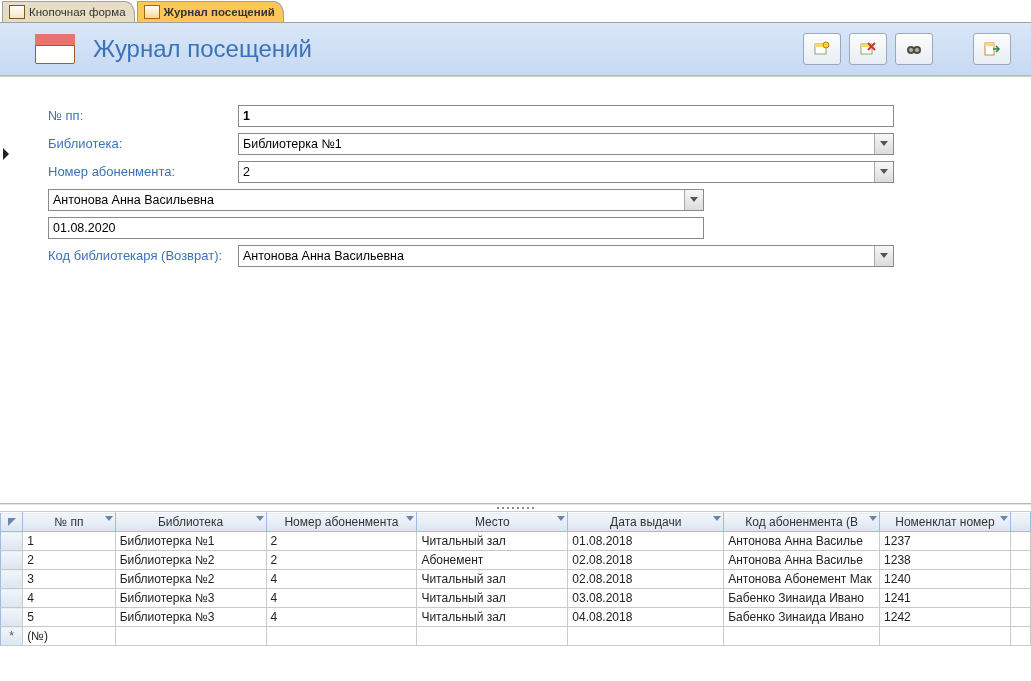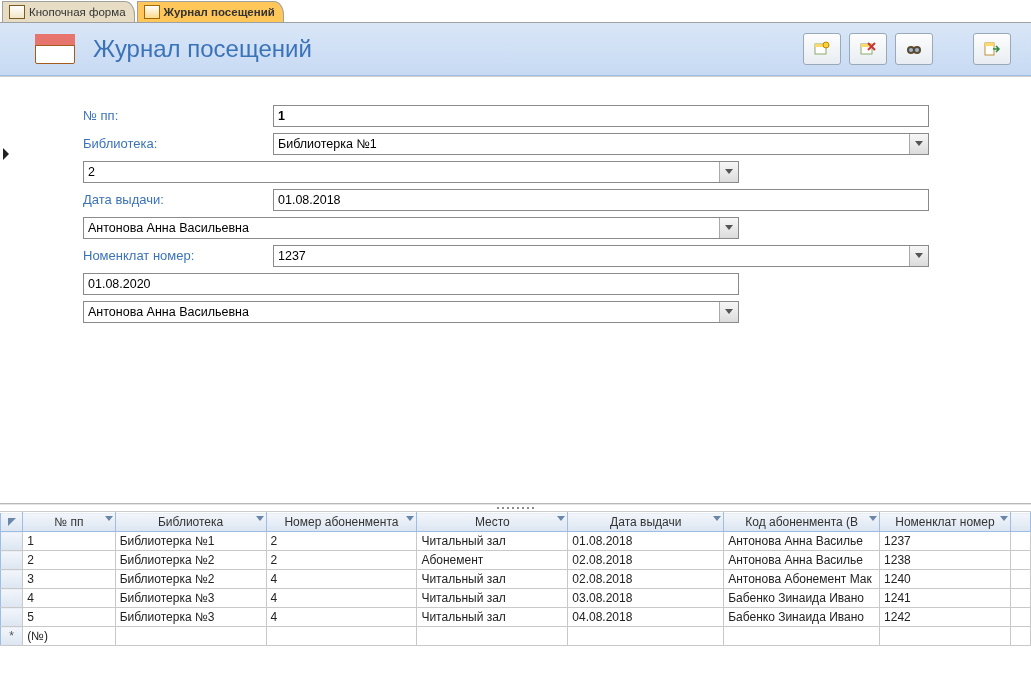--- a/index.html
+++ b/index.html
@@ -33,21 +33,21 @@
   .form-icon .sheet{position:absolute;inset:0;border:1px solid #a35c1e;background:#fff;border-radius:2px;}
   .form-icon .top{position:absolute;top:0;left:0;right:0;height:11px;background:#e7756d;border-bottom:1px solid #a35c1e;}
   .form-title{font-size:24px;color:var(--title);font-weight:400;}
   .header-spacer{flex:1;}
   .hdr-btn{width:36px;height:30px;margin-left:8px;border:1px solid #9aa8b8;border-radius:3px;background:linear-gradient(#fdfdfd,#e8edf3);display:flex;align-items:center;justify-content:center;cursor:pointer;}
 
   .rec-marker{position:absolute;left:1px;top:70px;width:14px;height:18px;}
   .rec-marker svg{display:block;}
 
   .form-body{position:relative;border-top:1px solid #d0d0d0;border-bottom:1px solid #b8b8b8; padding:28px 12px 8px 48px;height:428px;box-sizing:border-box;background:#fff;}
-  .field-row{display:flex;align-items:flex-start;margin-bottom:6px;margin-left:35px;}
+  .field-row{display:flex;align-items:flex-start;margin-bottom:6px;}
   .lbl{width:190px;color:var(--label);padding-top:3px;font-size:13px;}
   .ctrl{flex:0 0 656px;display:flex;}
   .txt,.combo,.multiline{flex:1;border:1px solid var(--field-border);background:#fff;height:22px;box-sizing:border-box;padding:2px 4px;font:inherit;}
   .multiline{height:40px;}
   .combo-wrap{flex:1;display:flex;border:1px solid var(--field-border);height:22px;box-sizing:border-box;}
   .combo-wrap input{flex:1;border:none;outline:none;padding:2px 4px;font:inherit;background:#fff;}
   .combo-btn{width:18px;border-left:1px solid #a9a9a9;background:linear-gradient(#f7f7f7,#dcdcdc);display:flex;align-items:center;justify-content:center;cursor:pointer;}
   .combo-btn svg{display:block;}
 
   .split-grip{height:6px;background:#fff;border-top:1px solid #e4e4e4;border-bottom:1px solid #cccccc;display:flex;align-items:center;justify-content:center;}
@@ -137,68 +137,51 @@
           <input value="Библиотерка №1" style="">
           <div class="combo-btn">
             <svg width="8" height="6">
               <path d="M0 0 L8 0 L4 5 Z" fill="#555"></path>
             </svg>
           </div>
         </div>
       </div>
   </div>
   <div class="field-row">
+    <div class="lbl">Номер абоненмента:</div>
     <div class="ctrl">
         <div class="combo-wrap">
           <input value="2" style="">
           <div class="combo-btn">
             <svg width="8" height="6">
               <path d="M0 0 L8 0 L4 5 Z" fill="#555"></path>
             </svg>
           </div>
         </div>
       </div>
   </div>
   <div class="field-row">
-    <div class="lbl">Дата выдачи:</div>
-    <div class="ctrl">
-        <input class="txt" value="01.08.2018" style="">
-      </div>
-  </div>
-  <div class="field-row">
     <div class="ctrl">
         <div class="combo-wrap">
           <input value="Антонова Анна Васильевна" style="">
           <div class="combo-btn">
             <svg width="8" height="6">
               <path d="M0 0 L8 0 L4 5 Z" fill="#555"></path>
             </svg>
           </div>
         </div>
       </div>
   </div>
   <div class="field-row">
-    <div class="lbl">Номенклат номер:</div>
-    <div class="ctrl">
-        <div class="combo-wrap">
-          <input value="1237" style="">
-          <div class="combo-btn">
-            <svg width="8" height="6">
-              <path d="M0 0 L8 0 L4 5 Z" fill="#555"></path>
-            </svg>
-          </div>
-        </div>
-      </div>
-  </div>
-  <div class="field-row">
     <div class="ctrl">
         <input class="txt" value="01.08.2020" style="">
       </div>
   </div>
   <div class="field-row">
+    <div class="lbl">Код библиотекаря (Возврат):</div>
     <div class="ctrl">
         <div class="combo-wrap">
           <input value="Антонова Анна Васильевна" style="">
           <div class="combo-btn">
             <svg width="8" height="6">
               <path d="M0 0 L8 0 L4 5 Z" fill="#555"></path>
             </svg>
           </div>
         </div>
       </div>

